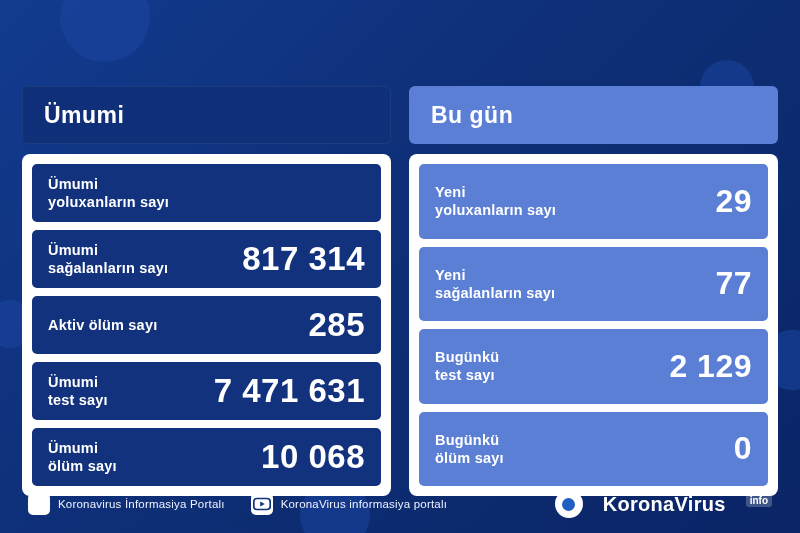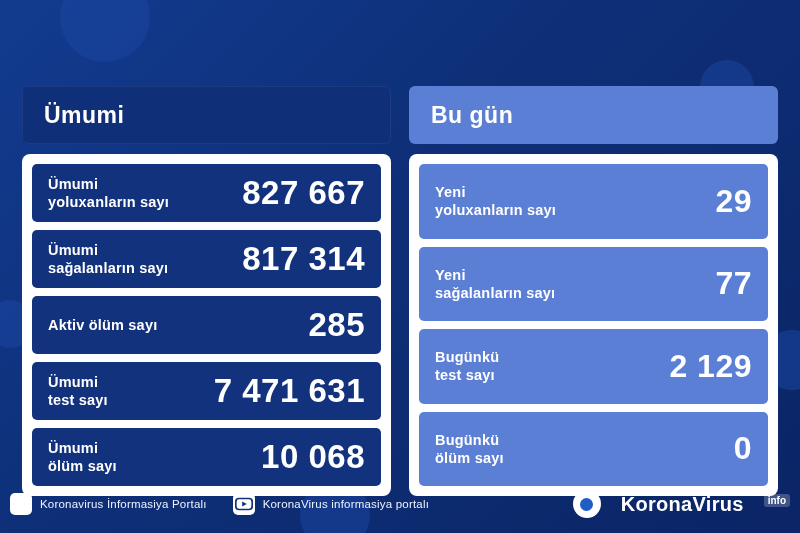--- a/index.html
+++ b/index.html
@@ -135,21 +135,21 @@
   .row-right .value { font-size: 32px; }
 
   .footer {
     position: absolute;
     left: 0;
     bottom: 0;
     width: 800px;
     height: 58px;
     display: flex;
     align-items: center;
-    padding: 0 10px;
+    padding: 0 28px;
     box-sizing: border-box;
     gap: 26px;
   }
   .social {
     display: flex;
     align-items: center;
     gap: 8px;
   }
   .social .sicon {
     width: 22px;
@@ -228,21 +228,20 @@
   <div class="columns">
 
     <div class="col">
       <div class="panel-head head-left">
         <span>Ümumi</span>
       </div>
       <div class="card-stack left-stack">
         <div class="row row-left">
           <span class="label">Ümumi
 yoluxanların sayı</span>
-          <span class="value">827 667</span>
         </div>
         <div class="row row-left">
           <span class="label">Ümumi
 sağalanların sayı</span>
           <span class="value">817 314</span>
         </div>
         <div class="row row-left">
           <span class="label">Aktiv ölüm sayı</span>
           <span class="value">285</span>
         </div>

